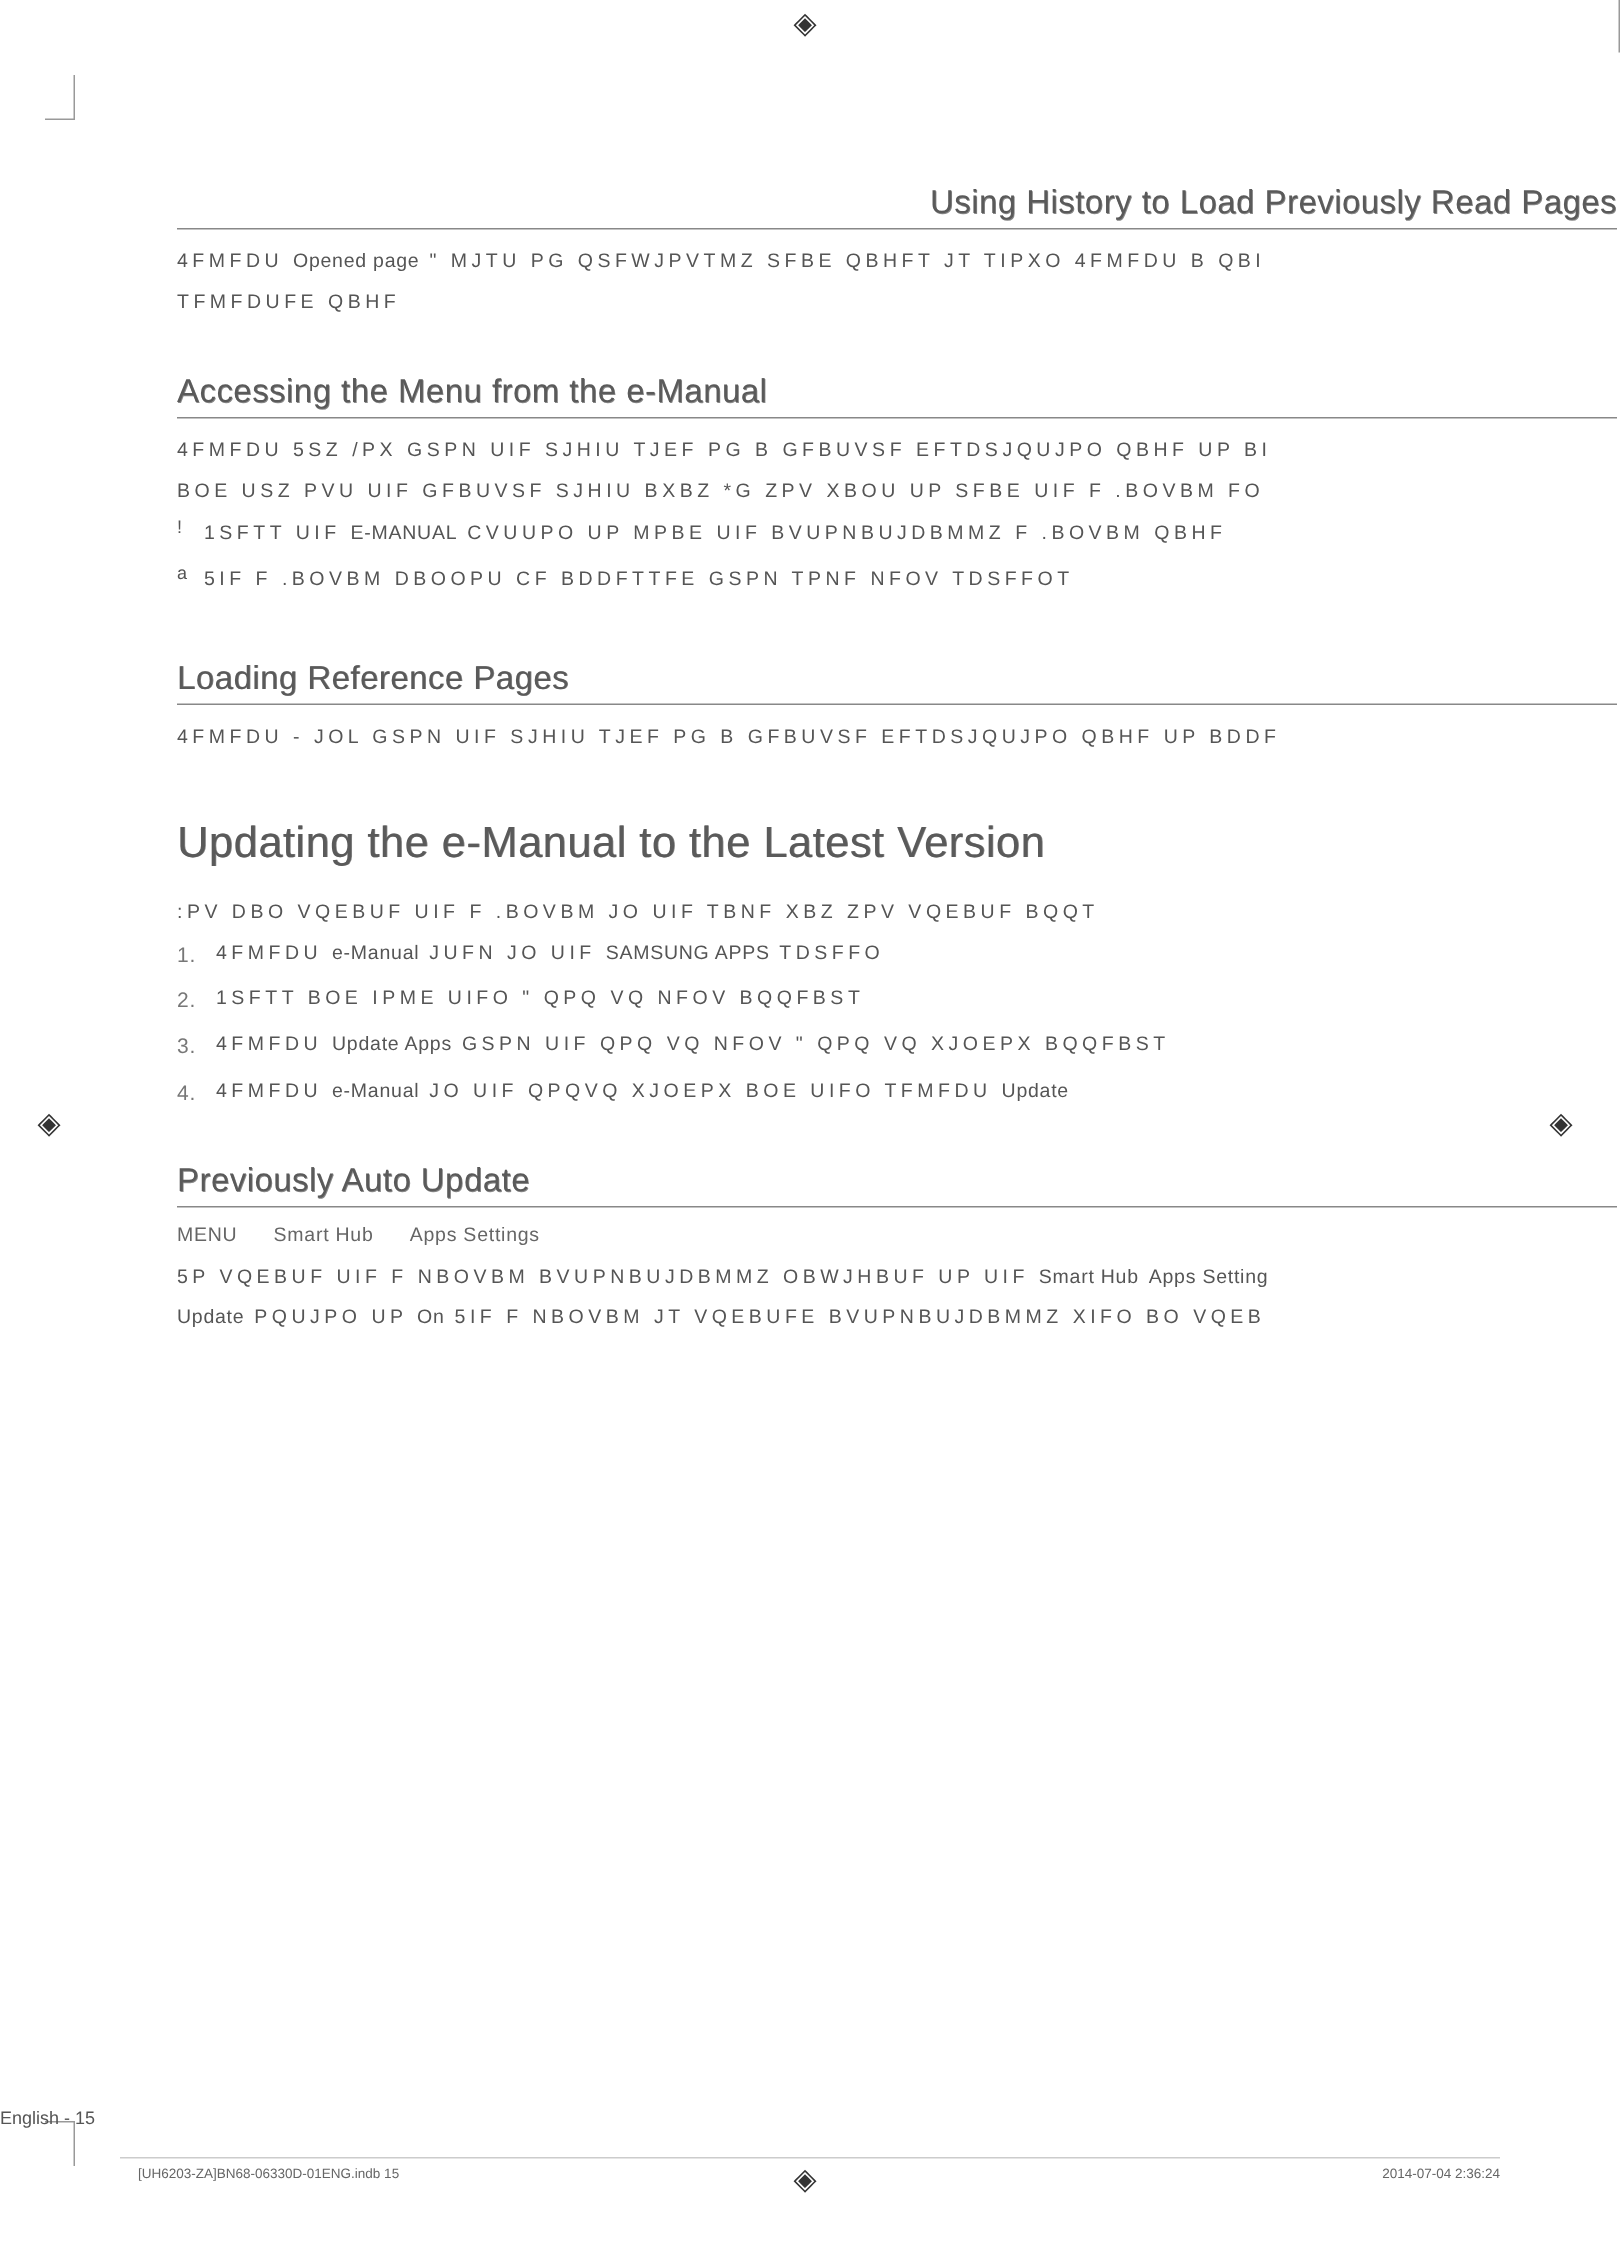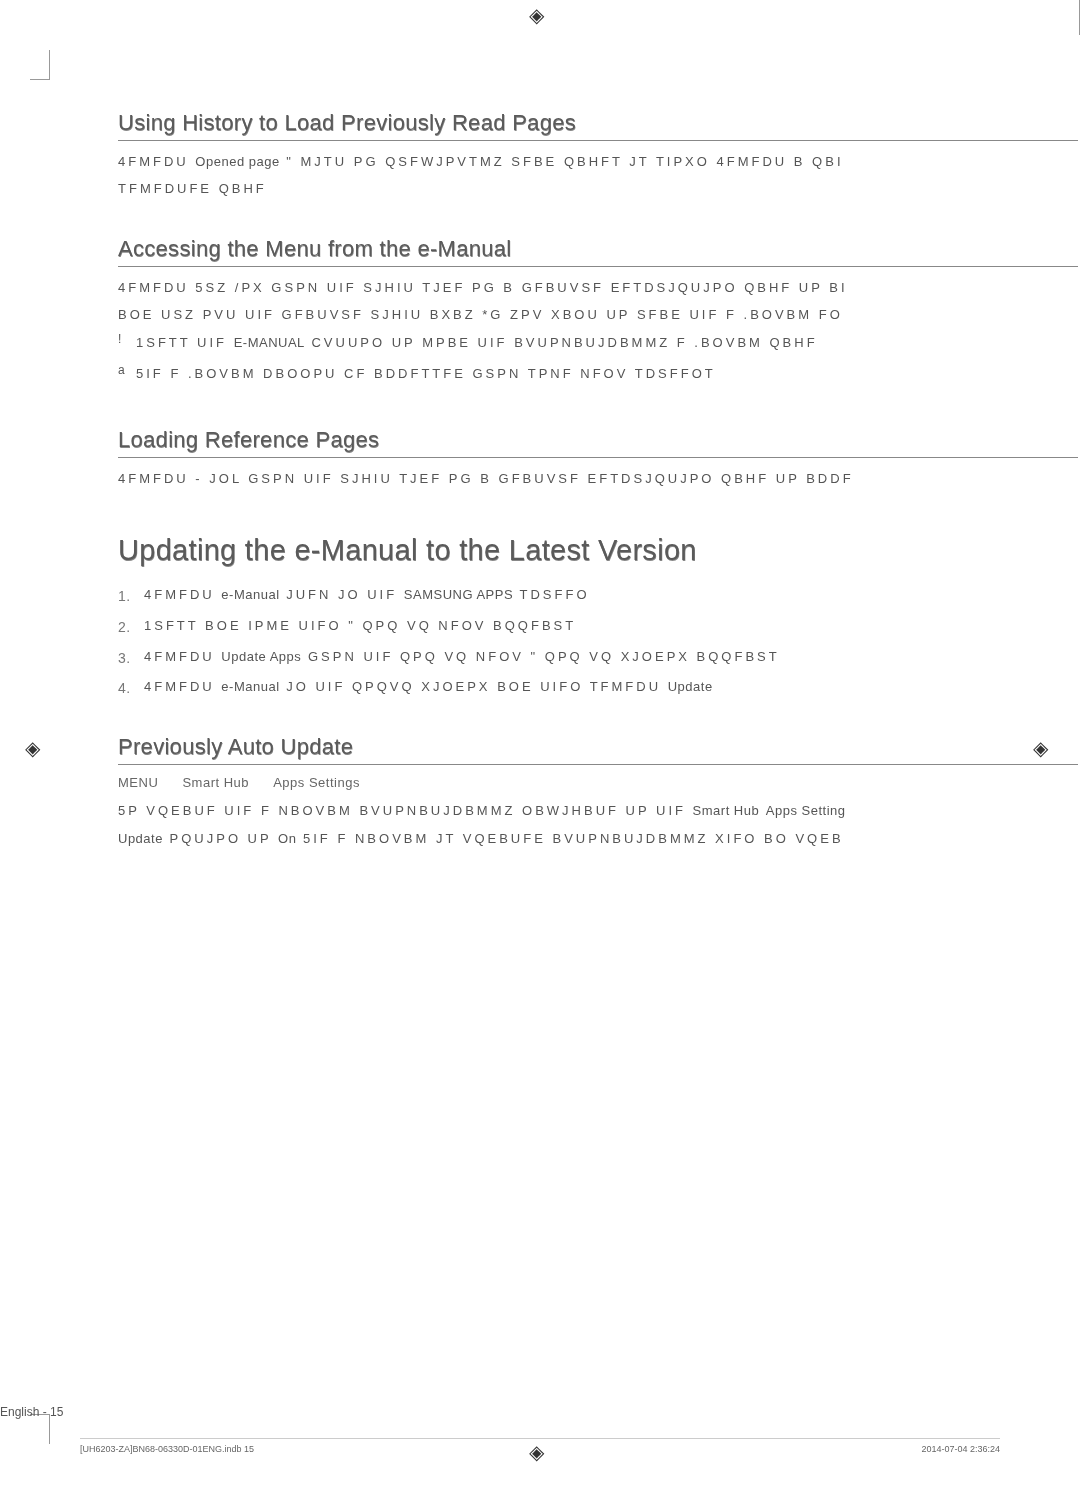--- a/index.html
+++ b/index.html
@@ -54,21 +54,21 @@
       font-size: 22px;
       color: #5a5a5a;
       border-bottom: 1px solid #888;
       padding-bottom: 4px;
       margin-bottom: 10px;
       margin-top: 36px;
       text-shadow: 0.5px 0.5px 0 #888;
       font-weight: normal;
       letter-spacing: 0.3px;
     }
-    .section-heading:first-of-type { margin-top: 0; }
+    .section-heading:first-of-type { margin-top: 12px; text-align: right; }
     .main-heading {
       font-size: 29px;
       color: #5a5a5a;
       margin-top: 45px;
       margin-bottom: 18px;
       text-shadow: 0.5px 0.5px 0 #888;
       font-weight: normal;
       letter-spacing: 0.3px;
     }
     .body-text {
@@ -93,21 +93,21 @@
     .page-footer {
       position: absolute;
       bottom: 75px;
       left: 0; right: 0;
       text-align: left;
       font-size: 12px; color: #555;
     }
     .print-footer {
       position: absolute;
       bottom: 40px;
-      left: 80px; right: 80px;
+      left: 92px; right: 80px;
       display: flex; justify-content: space-between;
       font-size: 9px; color: #666;
     }
     .bottom-rule {
       position: absolute; bottom: 55px; left: 80px; right: 80px;
       border-top: 1px solid #ccc;
     }
   </style>
 </head>
 <body>
@@ -143,20 +143,21 @@
   </div>
   <div class="note-row">
     <span class="note-icon">a</span>
     <p class="body-text">5IF F .BOVBM DBOOPU CF BDDFTTFE GSPN TPNF NFOV TDSFFOT</p>
   </div>
 
   <h2 class="section-heading">Loading Reference Pages</h2>
   <p class="body-text">4FMFDU - JOL   GSPN UIF SJHIU TJEF PG B GFBUVSF EFTDSJQUJPO QBHF UP BDDF</p>
 
   <h1 class="main-heading">Updating the e-Manual to the Latest Version</h1>
+  <p class="body-text">:PV DBO VQEBUF UIF F .BOVBM JO UIF TBNF XBZ ZPV VQEBUF BQQT</p>
   <ol class="steps">
     <li>
       <span>4FMFDU</span>
       <span class="tight-letter">e-Manual</span>
       <span>JUFN JO UIF</span>
       <span class="tight-letter">SAMSUNG APPS</span>
       <span>TDSFFO</span>
     </li>
     <li>1SFTT BOE  IPME UIFO   " QPQ VQ NFOV BQQFBST</li>
     <li>

